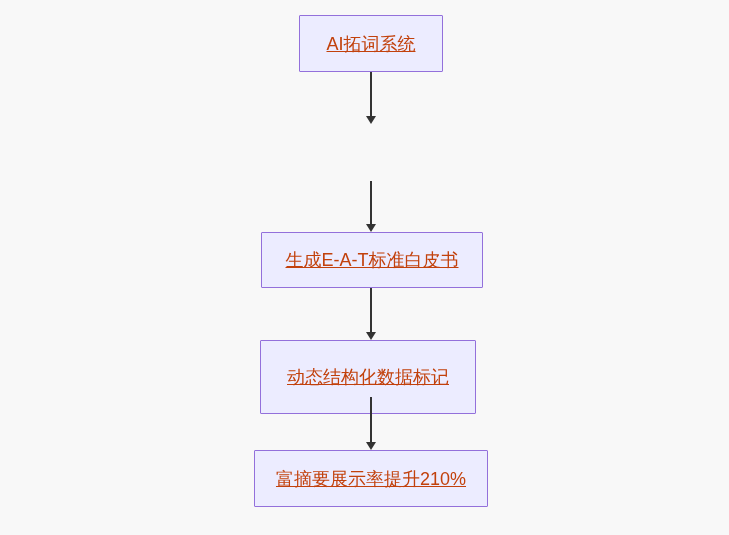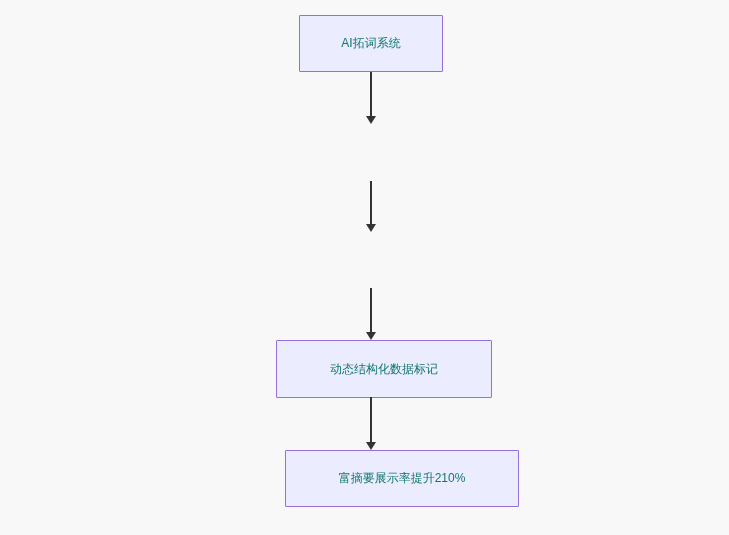--- a/index.html
+++ b/index.html
@@ -19,30 +19,31 @@
     height: 535px;
   }
   .node {
     position: absolute;
     background: #ECECFF;
     border: 1.5px solid #9370DB;
     box-sizing: border-box;
     display: flex;
     align-items: center;
     justify-content: center;
-    color: #0f766e;
-    font-size: 12px;
+    color: #c2410c;
+    font-size: 18px;
     text-align: center;
     border-radius: 1px;
+    text-decoration: underline;
   }
   .n1 { left: 299px; top: 15px;  width: 144px; height: 57px; }
   .n2 { left: 275px; top: 124px; width: 188px; height: 57px; }
   .n3 { left: 261px; top: 232px; width: 222px; height: 56px; }
-  .n4 { left: 276px; top: 340px; width: 216px; height: 58px; }
-  .n5 { left: 254px; top: 450px; width: 234px; height: 57px; margin-left: 31px; }
+  .n4 { left: 260px; top: 340px; width: 216px; height: 74px; }
+  .n5 { left: 254px; top: 450px; width: 234px; height: 57px; }
 
   .arrow {
     position: absolute;
     left: 366px;
     width: 10px;
   }
   .a1 { top: 72px;  height: 52px; }
   .a2 { top: 181px; height: 51px; }
   .a3 { top: 288px; height: 52px; }
   .a4 { top: 397px; height: 53px; }
@@ -79,20 +80,23 @@
     <div class="line"></div>
     <div class="head"></div>
   </div>
 
 
   <div class="arrow a2">
     <div class="line"></div>
     <div class="head"></div>
   </div>
 
+  <div class="node n3">
+    <span>生成E-A-T标准白皮书</span>
+  </div>
 
   <div class="arrow a3">
     <div class="line"></div>
     <div class="head"></div>
   </div>
 
   <div class="node n4">
     <span>动态结构化数据标记</span>
   </div>
 

